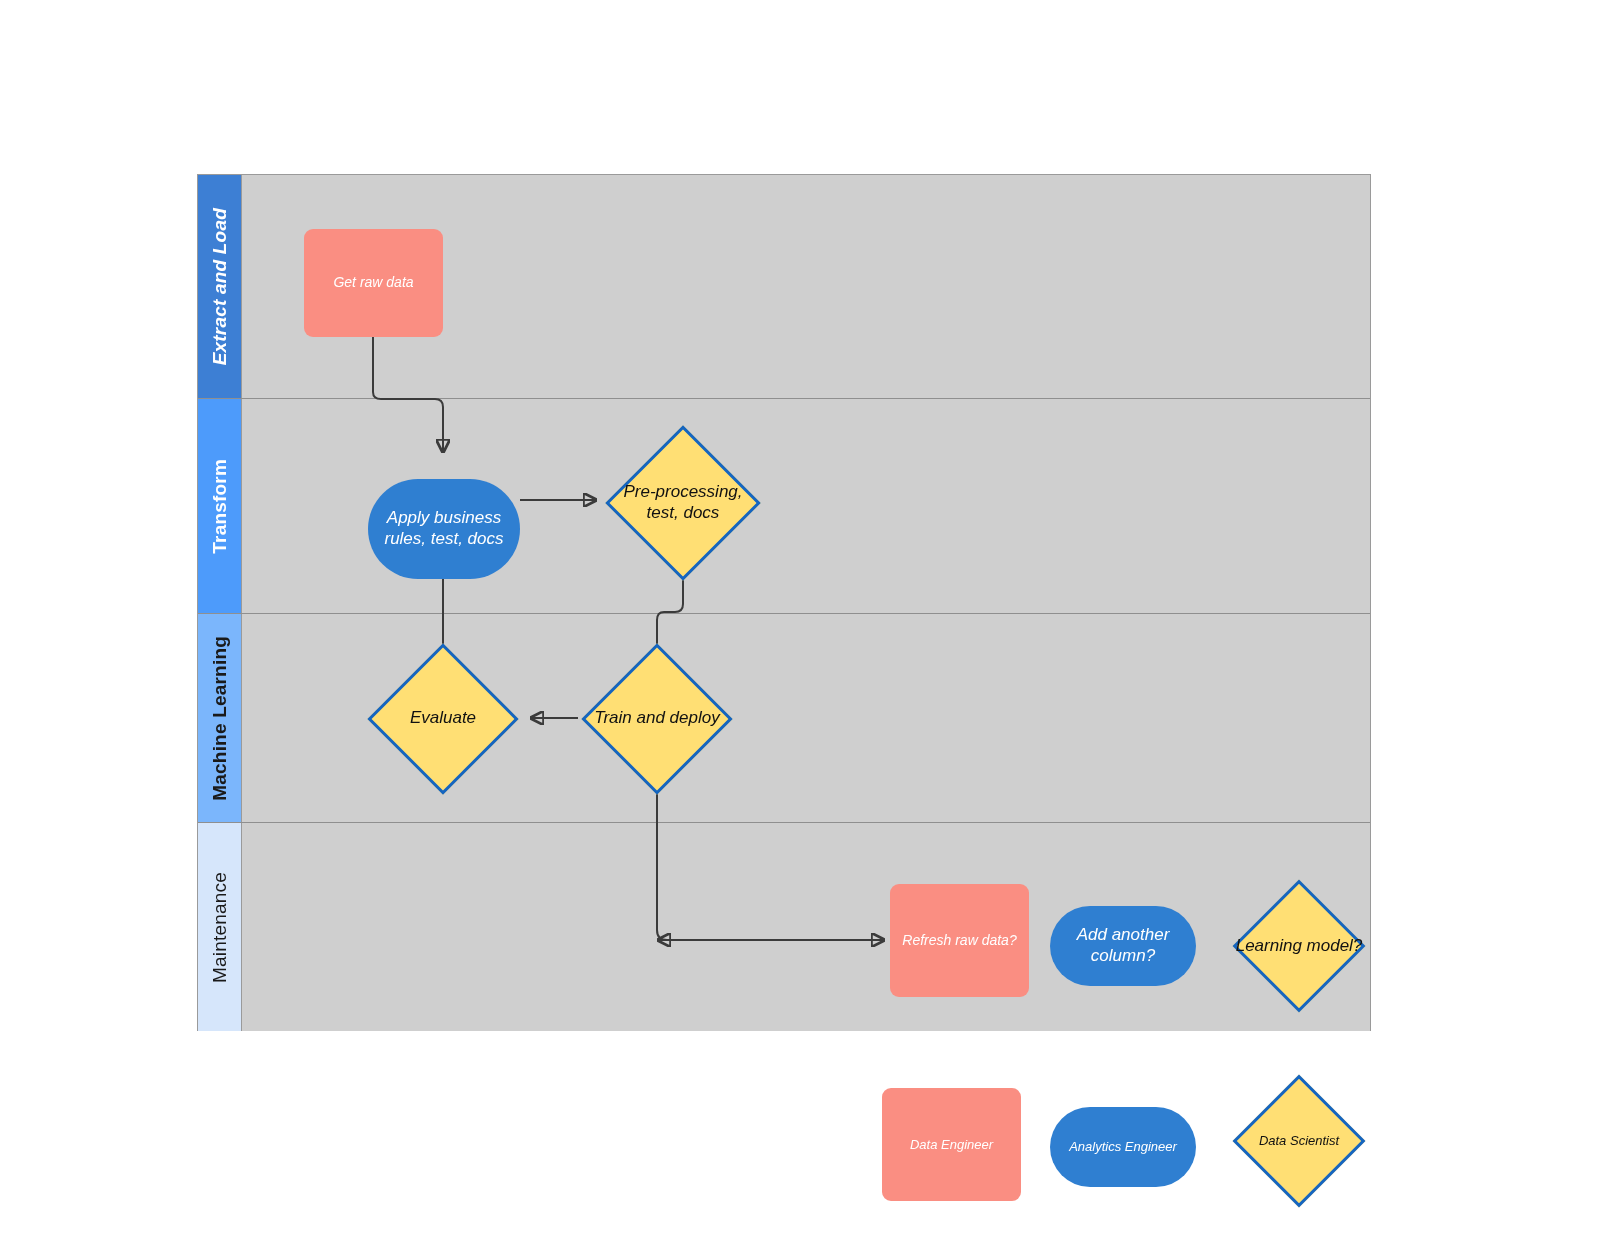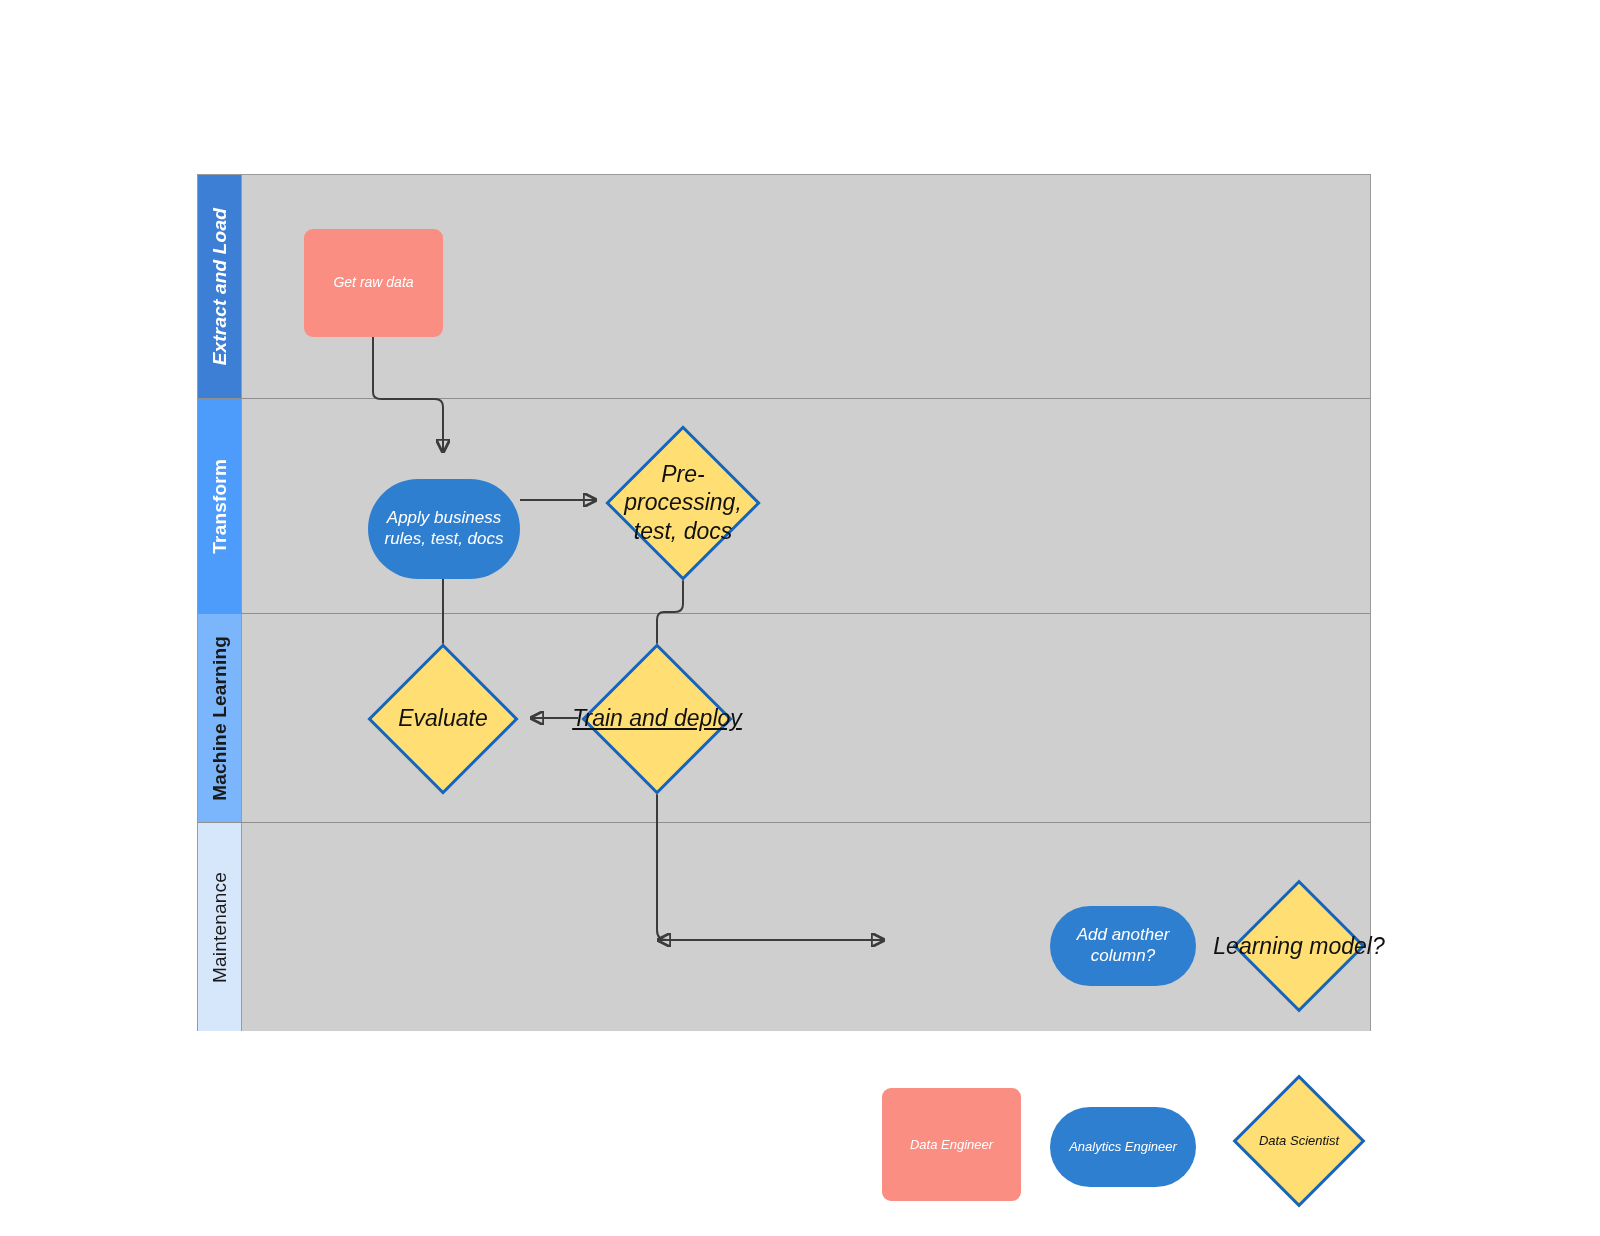--- a/index.html
+++ b/index.html
@@ -96,21 +96,21 @@
   .node.pill {
     background: #2f7fd1;
     border-radius: 999px;
     color: #ffffff;
     font-size: 17px;
   }
 
   .node.diamond {
     background: transparent;
     color: #111111;
-    font-size: 23px;
+    font-size: 17px;
     font-style: italic;
   }
   .node.diamond .dia-bg {
     position: absolute;
     left: 50%;
     top: 50%;
     background: #ffdf74;
     border: 3px solid #1565c0;
     transform: translate(-50%, -50%) rotate(45deg);
     z-index: 0;
@@ -212,25 +212,28 @@
   <div class="node diamond" style="left:596px; top:436px; width:174px; height:133px;">
     <div class="dia-bg" style="width:104px; height:104px;"></div>
     <span class="dia-label wrap" style="width:130px;">Pre-processing, test, docs</span>
   </div>
 
   <div class="node diamond" style="left:355px; top:655px; width:176px; height:127px;">
     <div class="dia-bg" style="width:101px; height:101px;"></div>
     <span class="dia-label">Evaluate</span>
   </div>
 
-  <div class="node diamond" style="left:569px; top:655px; width:176px; height:127px;text-decoration:underline;">
+  <div class="node diamond" style="left:569px; top:655px; width:176px; height:127px;">
     <div class="dia-bg" style="width:101px; height:101px;"></div>
     <span class="dia-label">Train and deploy</span>
   </div>
 
+  <div class="node rect" style="left:890px; top:884px; width:139px; height:113px;">
+    <span>Refresh raw data?</span>
+  </div>
 
   <div class="node pill" style="left:1050px; top:906px; width:146px; height:80px; padding:16px 14px;">
     <span>Add another column?</span>
   </div>
 
   <div class="node diamond" style="left:1215px; top:888px; width:168px; height:116px;">
     <div class="dia-bg" style="width:88px; height:88px;"></div>
     <span class="dia-label">Learning model?</span>
   </div>
 

